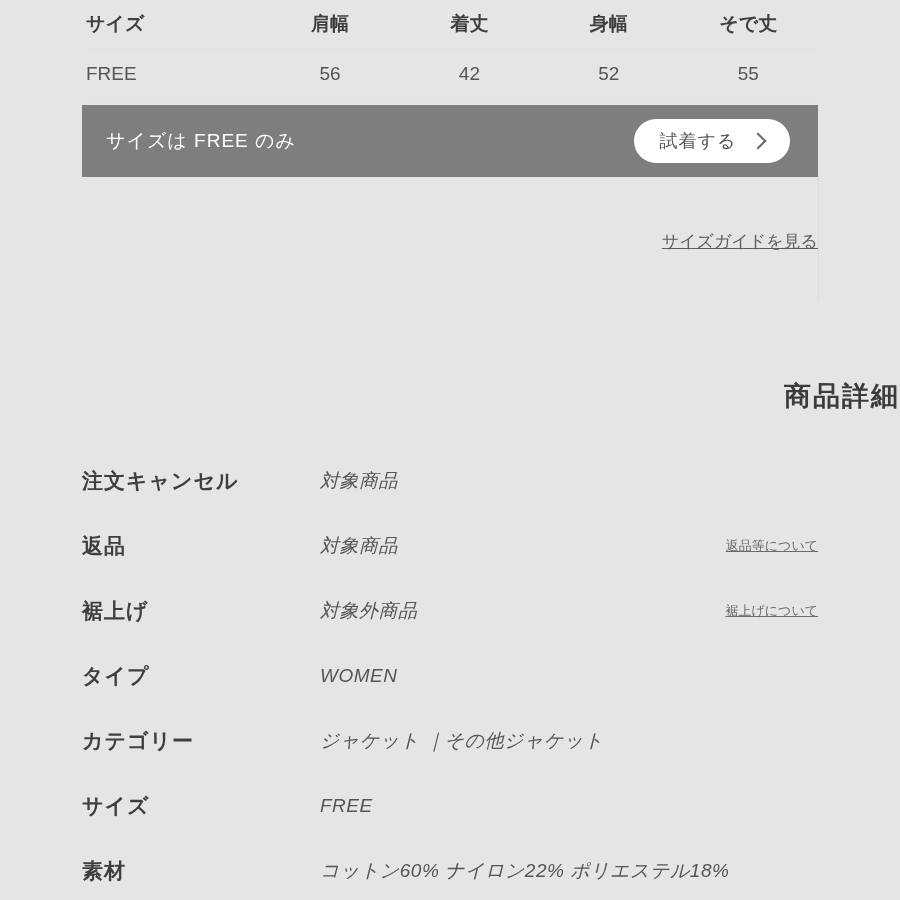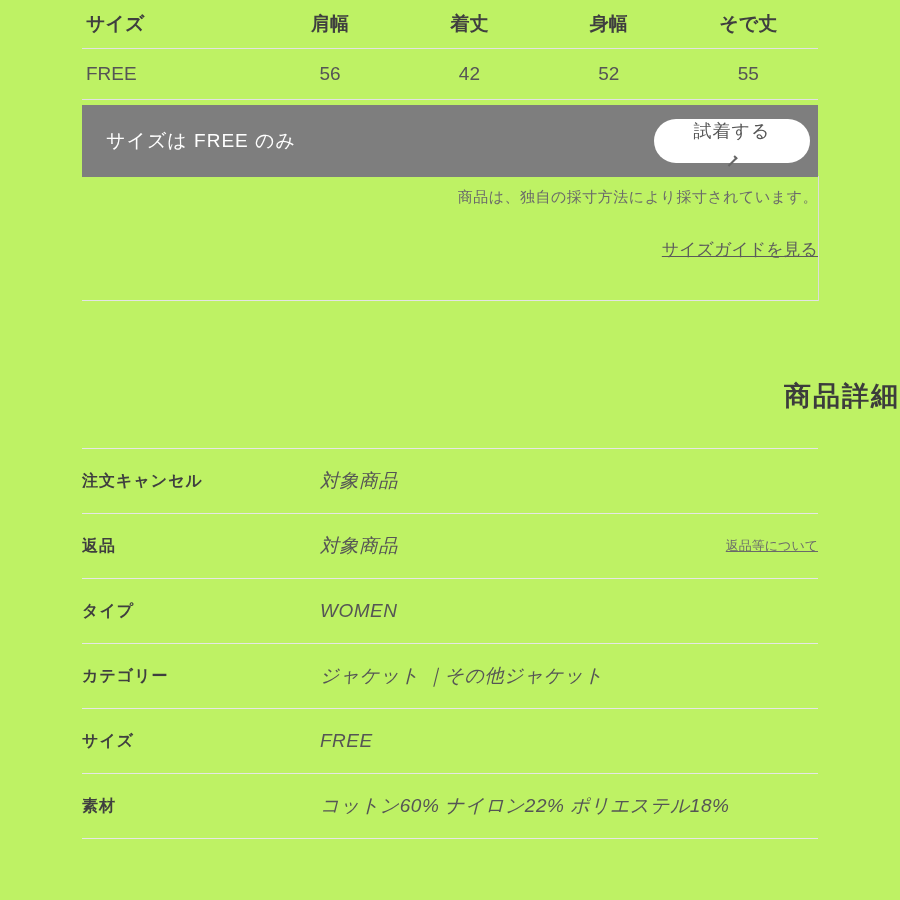--- a/index.html
+++ b/index.html
@@ -11,21 +11,21 @@
     height: 900px;
     background: #ffffff;
     font-family: "Liberation Sans", sans-serif;
     color: #4a4a4a;
     overflow: hidden;
   }
   .page {
     position: relative;
     width: 900px;
     height: 900px;
-    background: #bef264;
+    background: #e5e5e5;
   }
 
   
   .size-table {
     position: absolute;
     left: 82px;
     top: 0;
     width: 736px;
   }
   .size-row {
@@ -60,40 +60,39 @@
     position: absolute;
     left: 82px;
     top: 105px;
     width: 736px;
     height: 72px;
     background: #7e7e7e;
     display: flex;
     align-items: center;
     justify-content: space-between;
     box-sizing: border-box;
-    padding: 0 8px 0 24px;
+    padding: 0 28px 0 24px;
   }
   .banner-text {
     color: #ffffff;
     font-size: 19px;
     letter-spacing: 1px;
   }
   .banner-btn {
     background: #ffffff;
     border-radius: 24px;
     height: 44px;
     min-width: 156px;
     display: flex;
     align-items: center;
     justify-content: center;
     gap: 16px;
     padding: 0 20px;
     box-sizing: border-box;
     cursor: pointer;
-    flex-direction: column;
   }
   .banner-btn-label {
     color: #555;
     font-size: 18px;
     letter-spacing: 1px;
   }
   .chev {
     display: inline-block;
     width: 10px;
     height: 10px;
@@ -109,21 +108,21 @@
     top: 188px;
     width: 736px;
     text-align: right;
     font-size: 15px;
     color: #6a6a6a;
     letter-spacing: 0.5px;
   }
   .guide-link {
     position: absolute;
     left: 82px;
-    top: 238px;
+    top: 230px;
     width: 736px;
     text-align: right;
     font-size: 17px;
     color: #5b5b5b;
   }
   .guide-link span {
     text-decoration: underline;
     cursor: pointer;
   }
 
@@ -169,21 +168,21 @@
     align-items: center;
     height: 64px;
     border-bottom: 1px solid #e6e6e6;
   }
   .detail-row:first-child {
     border-top: 1px solid #e6e6e6;
   }
   .detail-label {
     width: 238px;
     font-weight: bold;
-    font-size: 16px;
+    font-size: 21px;
     color: #3f3f3f;
     letter-spacing: 1px;
   }
   .detail-value {
     flex: 1;
     font-size: 19px;
     color: #555;
     letter-spacing: 0.5px;
     font-style: italic;
   }
@@ -220,21 +219,20 @@
   <div class="banner">
     <div class="banner-text">サイズは FREE のみ</div>
     <div class="banner-btn">
       <span class="banner-btn-label">試着する</span>
       <span class="chev"></span>
     </div>
   </div>
 
   <div class="edge-line"></div>
 
-  <div class="note">商品は、独自の採寸方法により採寸されています。</div>
 
   <div class="guide-link">
     <span>サイズガイドを見る</span>
   </div>
 
   <div class="divider-a"></div>
 
   <div class="section-title">商品詳細</div>
 
   <div class="detail-table">
@@ -242,20 +240,25 @@
       <div class="detail-label">注文キャンセル</div>
       <div class="detail-value">対象商品</div>
       <div class="detail-link"></div>
     </div>
     <div class="detail-row">
       <div class="detail-label">返品</div>
       <div class="detail-value">対象商品</div>
       <div class="detail-link">返品等について</div>
     </div>
     <div class="detail-row">
+      <div class="detail-label">裾上げ</div>
+      <div class="detail-value">対象外商品</div>
+      <div class="detail-link">裾上げについて</div>
+    </div>
+    <div class="detail-row">
       <div class="detail-label">タイプ</div>
       <div class="detail-value">WOMEN</div>
       <div class="detail-link"></div>
     </div>
     <div class="detail-row">
       <div class="detail-label">カテゴリー</div>
       <div class="detail-value">ジャケット ｜その他ジャケット</div>
       <div class="detail-link"></div>
     </div>
     <div class="detail-row">

